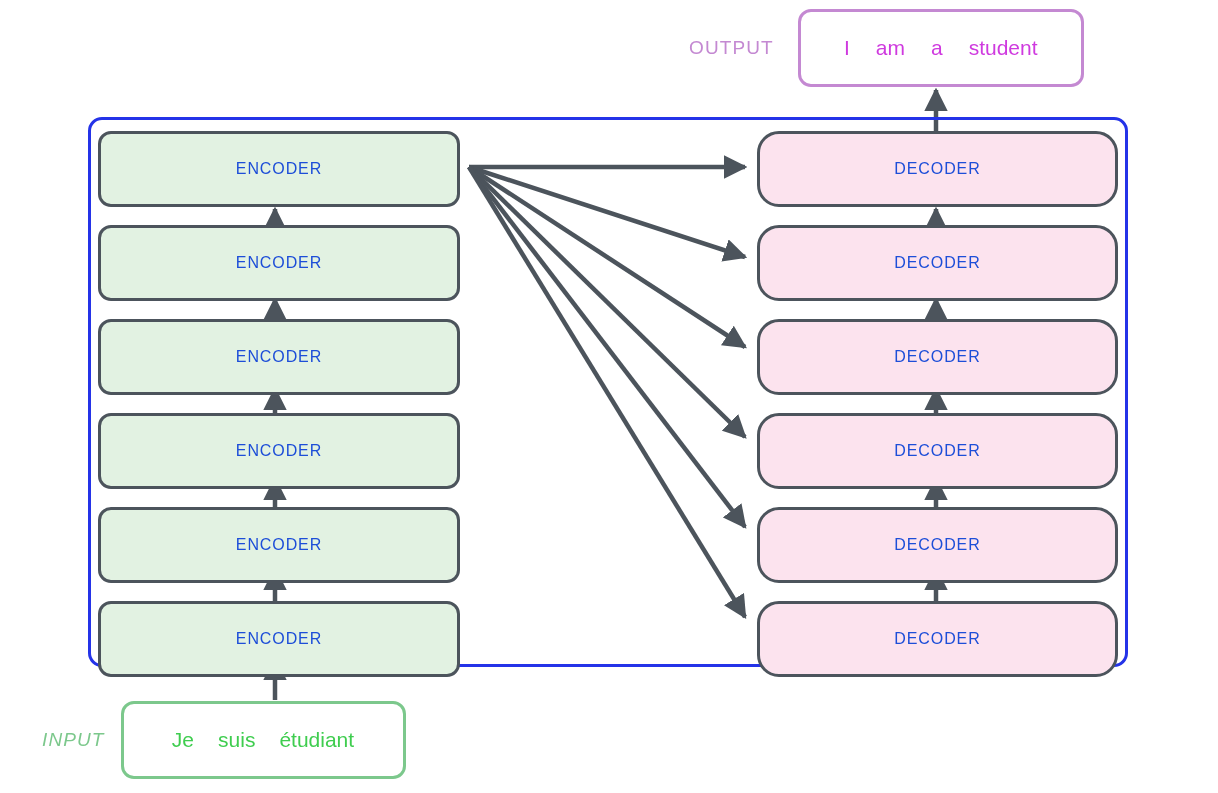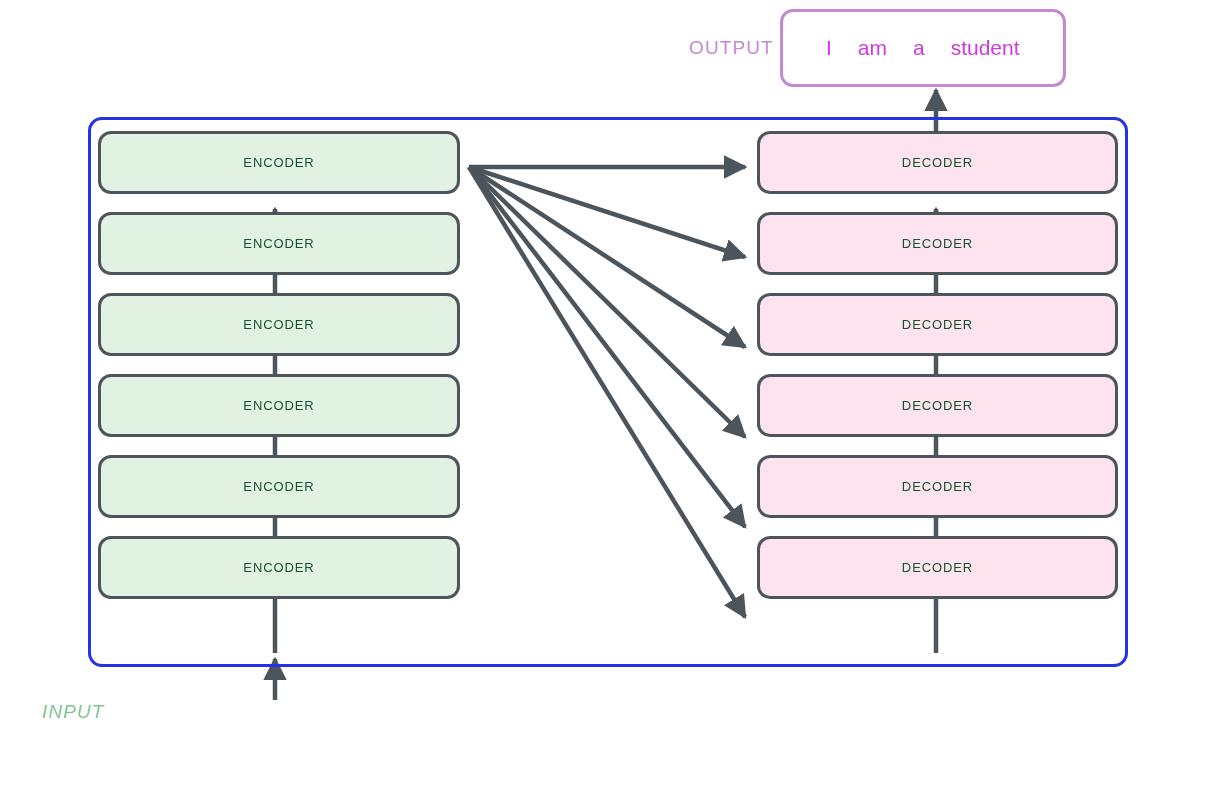--- a/index.html
+++ b/index.html
@@ -49,52 +49,52 @@
   
   .stack {
     position: absolute;
     z-index: 3;
   }
   .stack.encoders { left: 98px; top: 131px; width: 362px; }
   .stack.decoders { left: 757px; top: 131px; width: 361px; }
 
   .block {
     position: relative;
-    height: 63px;
+    height: 76px;
     margin-bottom: 18px;
     border: 3px solid #4c545c;
     border-radius: 13px;
     box-sizing: border-box;
     display: flex;
     align-items: center;
     justify-content: center;
-    font-size: 13px;
+    font-size: 16px;
     letter-spacing: 0.9px;
-    color: #14532d;
+    color: #1d4ed8;
   }
   .block:last-child { margin-bottom: 0; }
   .block.encoder { background: #e2f2e2; }
-  .block.decoder { background: #fce3ee; }
+  .block.decoder { background: #fce3ee; border-radius: 22px; }
 
   
   .io-row {
     position: absolute;
     display: flex;
     align-items: center;
     z-index: 4;
   }
   .io-row.output { left: 689px; top: 9px; }
   .io-row.input  { left: 42px;  top: 701px; }
 
   .io-label {
     font-size: 19px;
     letter-spacing: 1.1px;
     white-space: nowrap;
   }
-  .io-row.output .io-label { color: #c489d2; margin-right: 6px; }
+  .io-row.output .io-label { color: #c489d2; margin-right: 24px; }
   .io-row.input  .io-label { color: #7cc88c; margin-right: 16px; font-style: italic; }
 
   .io-chip {
     display: flex;
     align-items: center;
     justify-content: center;
     box-sizing: border-box;
     border-radius: 13px;
     background: #ffffff;
   }
@@ -207,15 +207,20 @@
     <div class="io-chip output-chip">
       <span class="token">I</span>
       <span class="token">am</span>
       <span class="token">a</span>
       <span class="token">student</span>
     </div>
   </div>
 
   <div class="io-row input">
     <span class="io-label">INPUT</span>
+    <div class="io-chip input-chip">
+      <span class="token">Je</span>
+      <span class="token">suis</span>
+      <span class="token">étudiant</span>
+    </div>
   </div>
 
 </div>
 
 </body></html>

